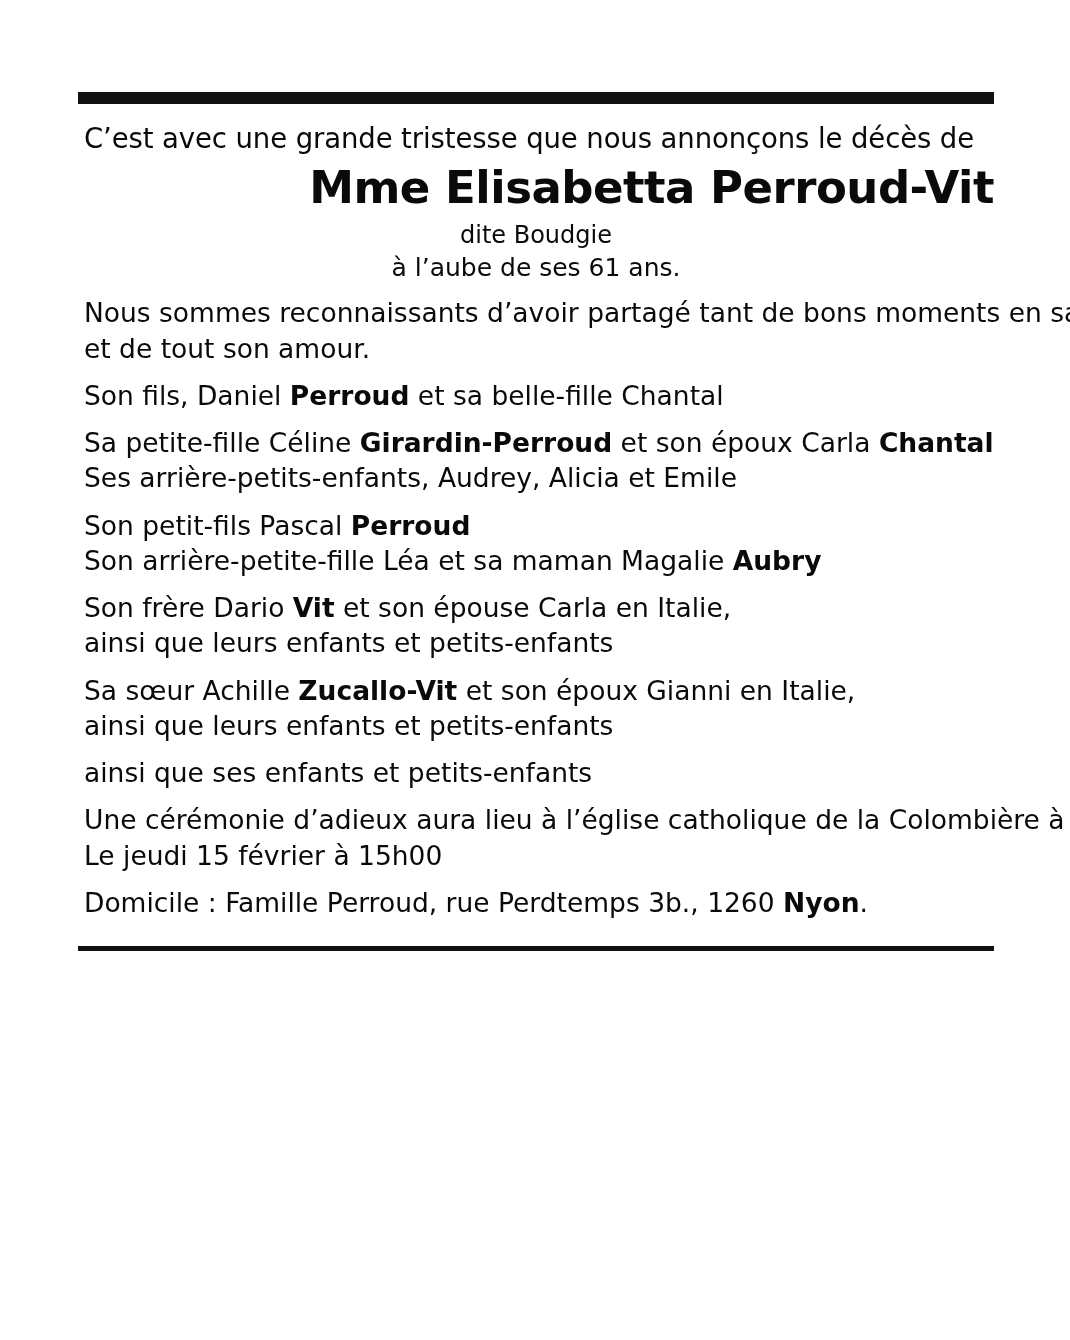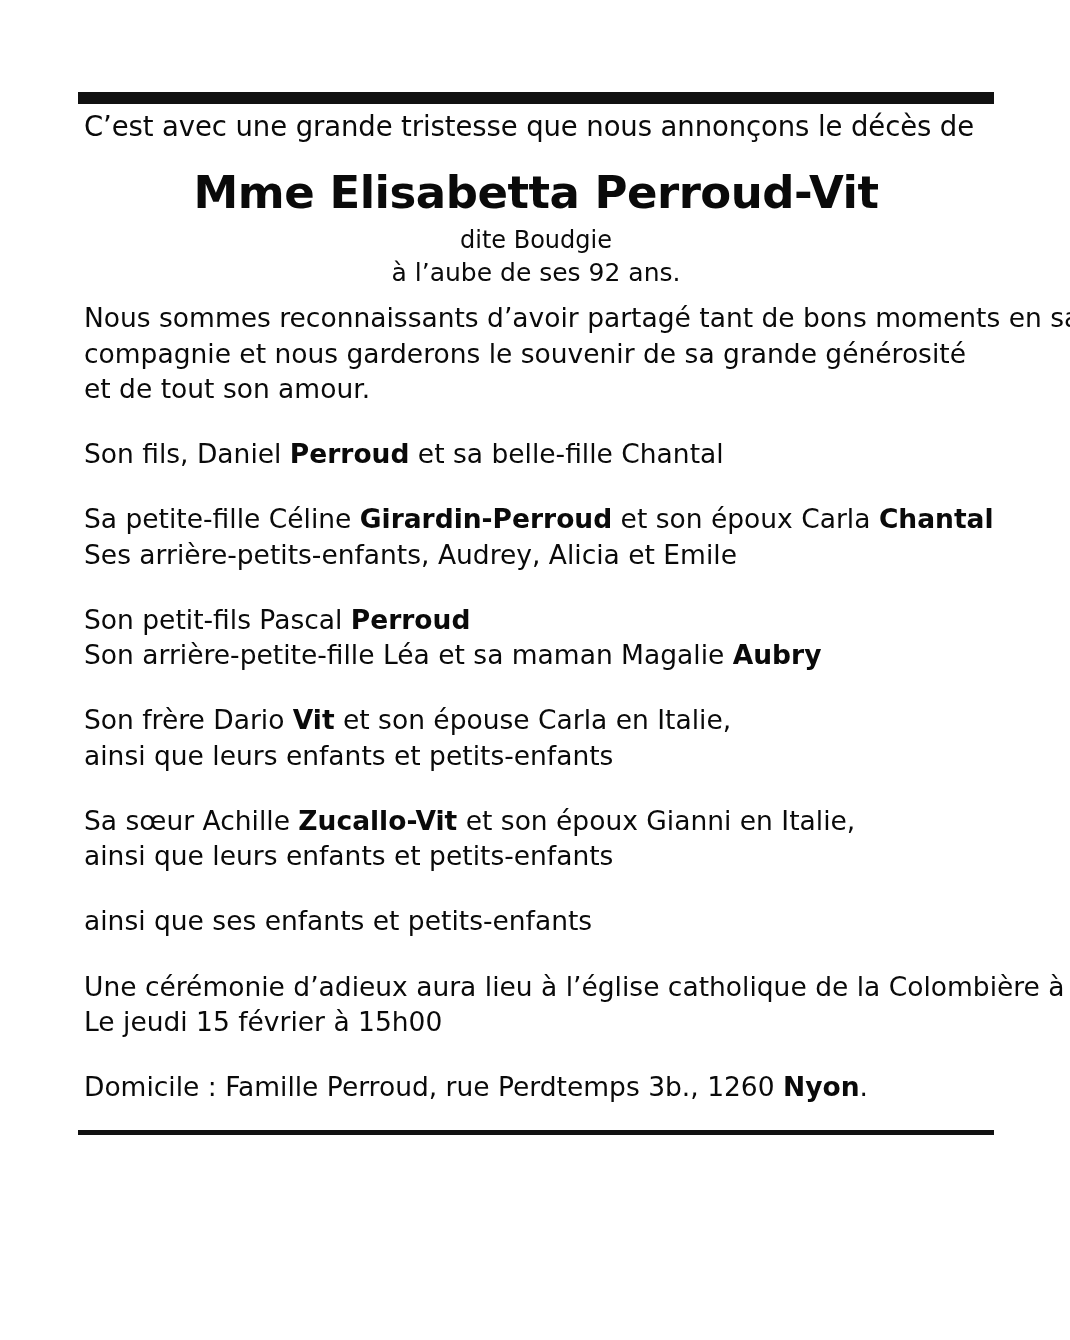--- a/index.html
+++ b/index.html
@@ -28,56 +28,56 @@
     background: #111111;
     width: 916px;
   }
   .rule-bottom {
     margin-top: 26px;
     height: 5px;
     background: #111111;
     width: 916px;
   }
   .body-block {
-    padding-top: 6px;
+    padding-top: 18px;
   }
   .intro {
     font-size: 27.5px;
     line-height: 1.18;
     letter-spacing: -0.1px;
     margin: 0 0 2px 6px;
     white-space: nowrap;
   }
   .name {
-    text-align: center;
+    text-align: right;
     font-size: 45px;
     font-weight: bold;
     letter-spacing: -0.5px;
     line-height: 1.25;
-    margin: 23px 0 0 0;
+    margin: 6px 0 0 0;
   }
   .alias {
     text-align: center;
     font-size: 24px;
     line-height: 1.2;
     margin: 4px 0 0 0;
   }
   .age {
     text-align: center;
     font-size: 25px;
     line-height: 1.2;
     margin: 4px 0 0 0;
   }
   .para {
     font-size: 26.5px;
     line-height: 1.33;
     margin: 12px 0 0 6px;
   }
   .para.gap {
-    margin-top: 30px;
+    margin-top: 12px;
   }
   .para .l {
     display: block;
     white-space: nowrap;
   }
   b {
     font-weight: bold;
   }
 </style>
 </head>
@@ -88,25 +88,24 @@
   <div class="rule-top"></div>
 
   <div class="body-block">
 
     <p class="intro">C’est avec une grande tristesse que nous annonçons le décès de</p>
 
     <h1 class="name">Mme Elisabetta Perroud-Vit</h1>
 
     <p class="alias">dite Boudgie</p>
 
-    <p class="age">à l’aube de ses 92 ans.</p>
+    <p class="age">à l’aube de ses 61 ans.</p>
 
     <p class="para">
       <span class="l">Nous sommes reconnaissants d’avoir partagé tant de bons moments en sa</span>
-      <span class="l">compagnie et nous garderons le souvenir de sa grande générosité</span>
       <span class="l">et de tout son amour.</span>
     </p>
 
     <p class="para gap">
       <span class="l"><span>Son fils, Daniel </span><b>Perroud</b><span> et sa belle-fille Chantal</span></span>
     </p>
 
     <p class="para gap">
       <span class="l"><span>Sa petite-fille Céline </span><b>Girardin-Perroud</b><span> et son époux Carla </span><b>Chantal</b></span>
       <span class="l">Ses arrière-petits-enfants, Audrey, Alicia et Emile</span>

